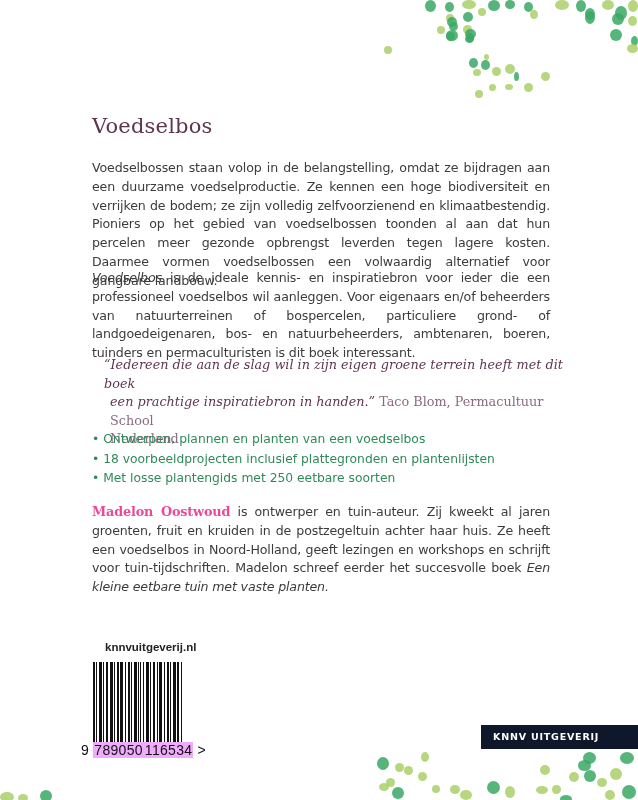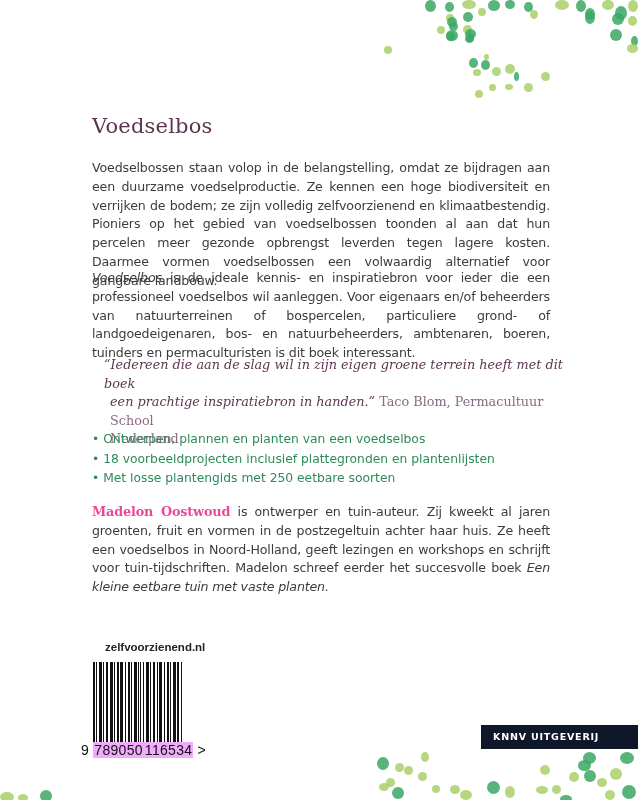--- a/index.html
+++ b/index.html
@@ -130,24 +130,24 @@
   <span class="indent q-src">Nederland</span>
 </div>
 
 <ul class="bullets">
   <li>Ontwerpen, plannen en planten van een voedselbos</li>
   <li>18 voorbeeldprojecten inclusief plattegronden en plantenlijsten</li>
   <li>Met losse plantengids met 250 eetbare soorten</li>
 </ul>
 
 <p class="bio" style="margin:0;">
-  <span class="name">Madelon Oostwoud</span><span> is ontwerper en tuin-auteur. Zij kweekt al jaren groenten, fruit en vormen in de postzegeltuin achter haar huis. Ze heeft een voedselbos in Noord-Holland, geeft lezingen en workshops en schrijft voor tuin-tijdschriften. Madelon schreef eerder het succesvolle boek </span><em>Een kleine eetbare tuin met vaste planten.</em>
+  <span class="name">Madelon Oostwoud</span><span> is ontwerper en tuin-auteur. Zij kweekt al jaren groenten, fruit en kruiden in de postzegeltuin achter haar huis. Ze heeft een voedselbos in Noord-Holland, geeft lezingen en workshops en schrijft voor tuin-tijdschriften. Madelon schreef eerder het succesvolle boek </span><em>Een kleine eetbare tuin met vaste planten.</em>
 </p>
 
-<div class="website">zelfvoorzienend.nl</div>
+<div class="website">knnvuitgeverij.nl</div>
 
 <div class="barcode">
   <span style="width:1.5px;background:#111;margin-right:1px;height:95px"></span>
   <span style="width:1.5px;background:#111;margin-right:2px;height:95px"></span>
   <span style="width:3px;background:#111;margin-right:1px"></span>
   <span style="width:1px;background:#111;margin-right:2px"></span>
   <span style="width:1.5px;background:#111;margin-right:2px"></span>
   <span style="width:3px;background:#111;margin-right:1px"></span>
   <span style="width:1px;background:#111;margin-right:2px"></span>
   <span style="width:2px;background:#111;margin-right:1px"></span>

